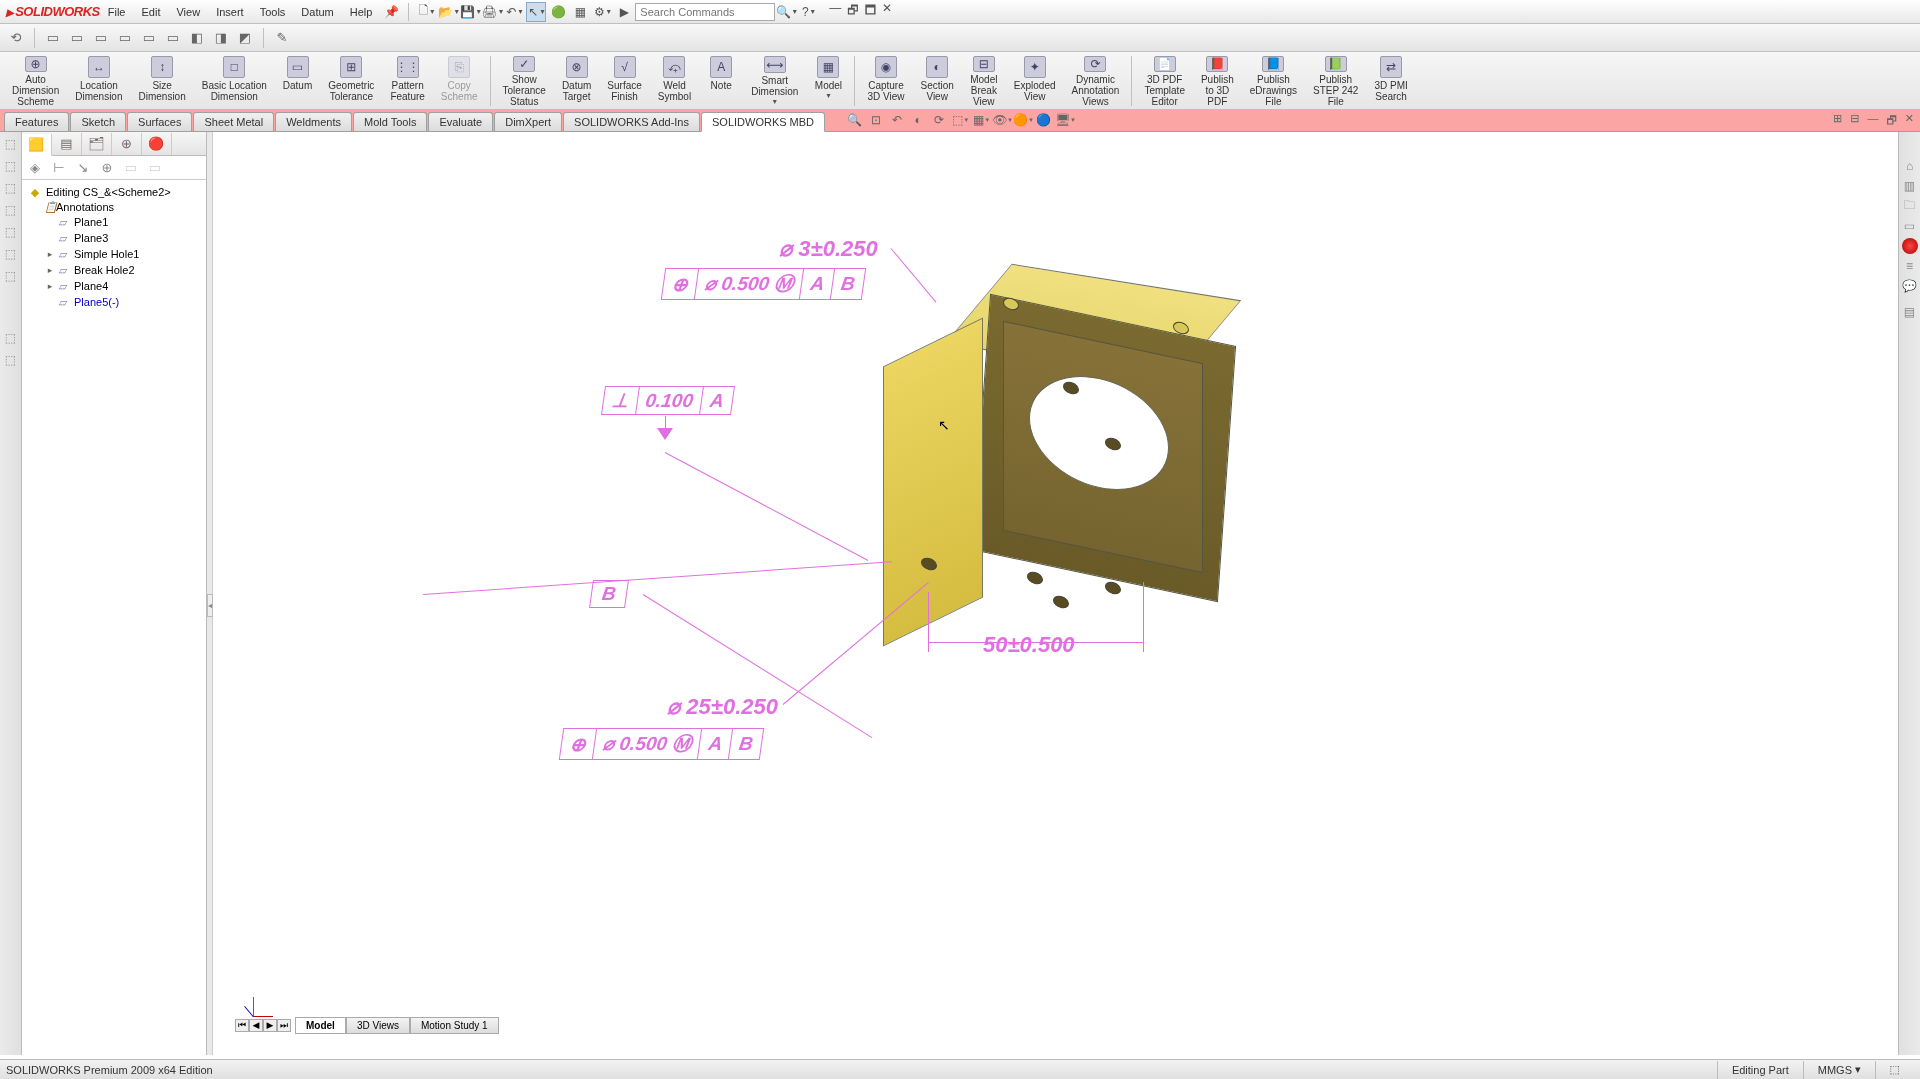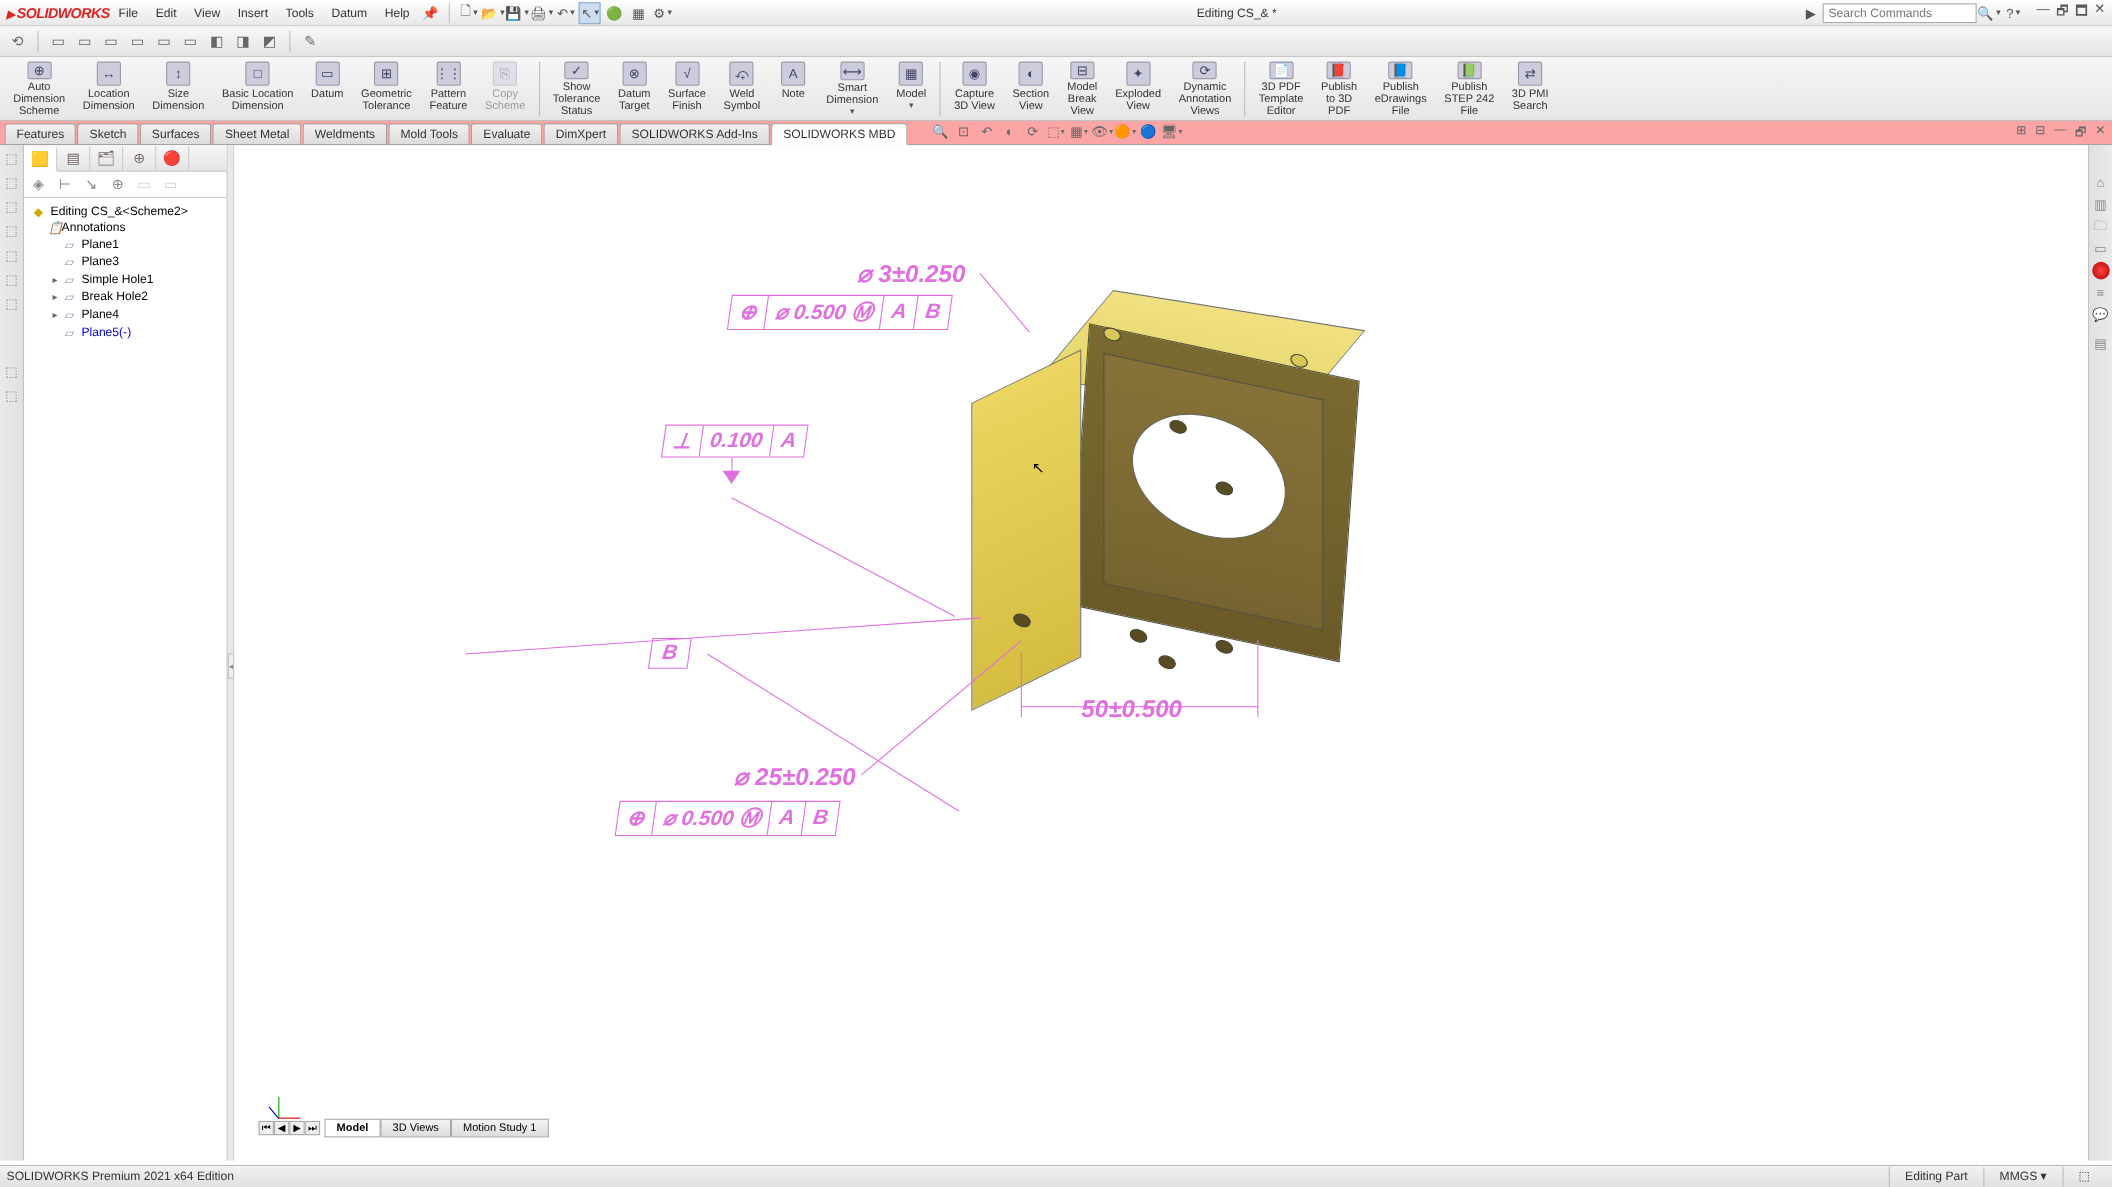--- a/index.html
+++ b/index.html
@@ -132,21 +132,20 @@
   <span class="sep"></span>
   <span class="ticon dd">🗋</span>
   <span class="ticon dd">📂</span>
   <span class="ticon dd">💾</span>
   <span class="ticon dd">🖨</span>
   <span class="ticon dd">↶</span>
   <span class="ticon dd" style="background:#cde;border:1px solid #8ac">↖</span>
   <span class="ticon">🟢</span>
   <span class="ticon">▦</span>
   <span class="ticon dd">⚙</span>
-  <span class="title-center">Editing CS_&amp; *</span>
   <span class="ticon">▶</span>
   <input class="search-box" placeholder="Search Commands" style="">
   <span class="ticon dd">🔍</span>
   <span class="ticon dd">?</span>
   <div class="wbtns">
     <span>—</span>
     <span>🗗</span>
     <span>🗖</span>
     <span>✕</span>
   </div>
@@ -499,18 +498,18 @@
     <span class="rbtnP" style="color:#888">🗀</span>
     <span class="rbtnP" style="color:#888">▭</span>
     <span class="rbtnP" style="background:radial-gradient(#f44,#a00);border-radius:50%"></span>
     <span class="rbtnP" style="color:#888">≡</span>
     <span class="rbtnP" style="color:#888">💬</span>
     <span class="rbtnP" style="color:#888;margin-top:6px">▤</span>
   </div>
 </div>
 
 <div class="statusbar">
-  <span>SOLIDWORKS Premium 2021 x64 Edition</span>
+  <span>SOLIDWORKS Premium 2009 x64 Edition</span>
   <span class="sfill"></span>
   <span class="scell">Editing Part</span>
   <span class="scell"><span>MMGS</span>&nbsp;▾</span>
   <span class="scell">⬚</span>
 </div>
 
 </body></html>

